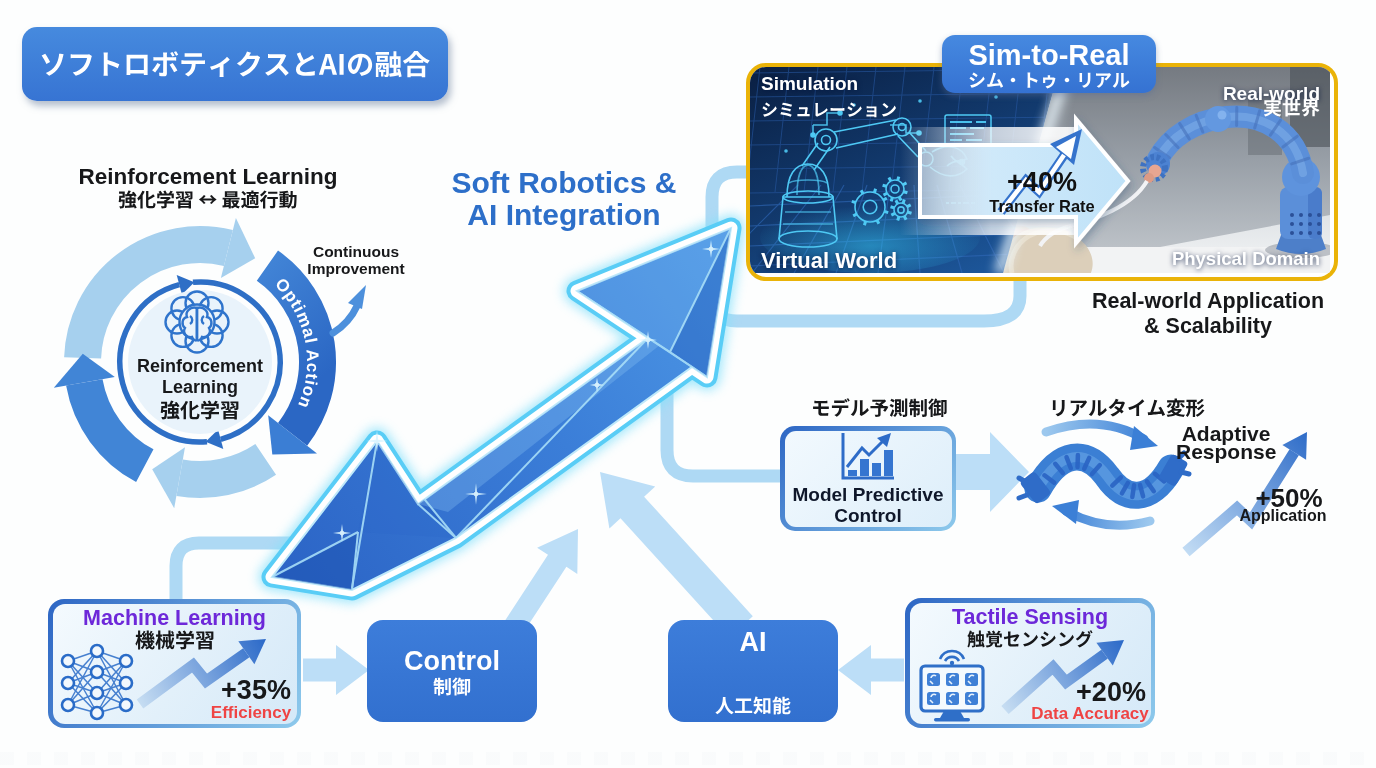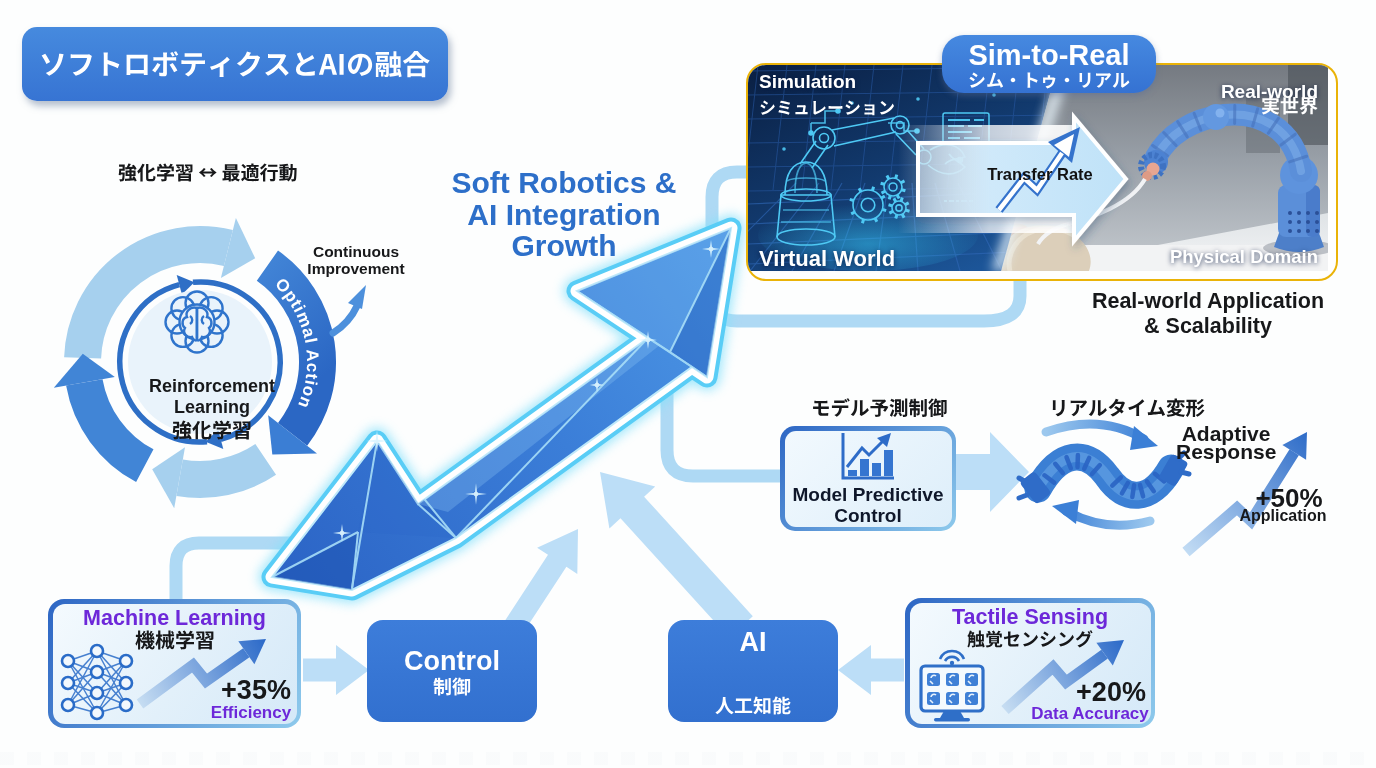--- a/index.html
+++ b/index.html
@@ -17,26 +17,26 @@
   
   #title-box{left:22px;top:27px;width:426px;height:74px;border-radius:15px;
     background:linear-gradient(180deg,#468ade 0%,#3774d3 100%);
     box-shadow:3px 5px 7px rgba(110,130,160,.5);
     display:flex;align-items:center;justify-content:center;}
   
   .h-rl{left:48px;top:163px;width:320px;}
   .h-rl .en{font-size:22.5px;font-weight:bold;color:#17181a;line-height:27px;}
   .h-growth{left:433px;top:167px;width:262px;color:#2d6fc9;font-weight:bold;font-size:30px;line-height:31.5px;}
   .note-ci{left:296px;top:243px;width:120px;font-size:15.5px;font-weight:bold;line-height:17px;}
-  .rl-center{left:132px;top:356px;width:160px;font-size:18px;font-weight:bold;line-height:20.5px;margin-top:20px;}
+  .rl-center{left:120px;top:356px;width:160px;font-size:18px;font-weight:bold;line-height:20.5px;}
   
   #sim-box{left:746px;top:63px;width:592px;height:218px;border-radius:20px;
-    border:2px solid #eab308;background:#fff;box-sizing:border-box;overflow:hidden;}
+    border:4px solid #eab308;background:#fff;box-sizing:border-box;overflow:hidden;}
   #sim-inner{position:absolute;left:0;top:0;width:580px;height:206px;}
-  #sim-badge{left:942px;top:35px;width:214px;height:58px;border-radius:22px;
+  #sim-badge{left:942px;top:35px;width:214px;height:58px;border-radius:13px;
     background:linear-gradient(180deg,#4689e0,#3572d2);box-shadow:0 3px 6px rgba(90,110,150,.45);
     display:flex;flex-direction:column;align-items:center;justify-content:center;gap:1px;}
   #sim-badge .t{color:#fff;font-size:29px;font-weight:bold;line-height:30px;}
   .sim-label{color:#fff;font-weight:bold;text-shadow:0 1px 5px rgba(0,20,60,.75);}
   .fn-rwas{left:1020px;top:289px;width:376px;font-size:21.5px;font-weight:bold;line-height:24.5px;color:#17181a;}
   
   .h-mpc{left:690px;top:373px;width:660px;font-size:22.5px;letter-spacing:-0.2px;font-weight:bold;color:#17181a;}
   #mpc-box{left:780px;top:426px;width:176px;height:105px;border-radius:15px;box-sizing:border-box;
     background:linear-gradient(135deg,#2d66c4,#8ecaec);padding:4.5px;}
   #mpc-box .in{width:100%;height:100%;border-radius:11px;background:linear-gradient(135deg,#f2f9fe 0%,#ddeefa 100%);}
@@ -49,21 +49,21 @@
   .gradbox .in{width:100%;height:100%;border-radius:12px;background:linear-gradient(125deg,#f4fafe 0%,#e2f0fa 55%,#d5e9f8 100%);}
   #ml-box{left:48px;top:599px;width:253px;height:129px;}
   #tac-box{left:905px;top:598px;width:250px;height:130px;}
   .bluebox{border-radius:16px;background:linear-gradient(180deg,#3d7dda,#3270cf);
     display:flex;flex-direction:column;align-items:center;justify-content:center;gap:2px;}
   #ctrl-box{left:367px;top:620px;width:170px;height:102px;}
   #ai-box{left:668px;top:620px;width:170px;height:102px;gap:40px;}
   .bluebox .t{color:#fff;font-size:27px;font-weight:bold;line-height:28px;}
   .boxtitle{font-size:21.5px;font-weight:bold;color:#6d28d9;line-height:24px;}
   .stat{font-size:27px;font-weight:bold;color:#17181a;line-height:28px;}
-  .statlbl{font-size:17px;font-weight:bold;color:#6d28d9;line-height:19px;}
+  .statlbl{font-size:17px;font-weight:bold;color:#ef4444;line-height:19px;}
   
   #footer-strip{left:0;top:752px;width:1376px;height:13px;z-index:0;
     background:repeating-linear-gradient(90deg,#edf1f4 0 14px,#fdfefe 14px 27px);opacity:.22;}
 </style>
 </head>
 <body>
 
 <div id="stage">
 
   <div id="footer-strip" class="abs"></div>
@@ -321,29 +321,29 @@
       </g>
   </svg>
 
   <div id="title-box" class="abs lvl2">
       <svg class="jp" role="img" width="391.2" height="28" viewBox="0 -880 13971 1000" aria-label="ソフトロボティクスとAIの融合">
         <path fill="#ffffff" d="M244 -58 363 44C521 -33 632 -142 710 -263C783 -375 823 -497 849 -614C856 -643 867 -692 879 -731L717 -753C718 -728 714 -678 704 -632C688 -550 660 -437 586 -330C514 -225 406 -126 244 -58ZM223 -748 95 -682C141 -618 214 -487 264 -380L396 -455C359 -525 273 -678 223 -748Z M1889 -666 1790 -729C1764 -722 1732 -721 1712 -721C1656 -721 1324 -721 1250 -721C1217 -721 1160 -726 1130 -729V-588C1156 -590 1204 -592 1249 -592C1324 -592 1655 -592 1715 -592C1702 -507 1664 -393 1598 -310C1517 -209 1404 -122 1206 -75L1315 44C1493 -13 1626 -112 1717 -232C1800 -343 1844 -498 1867 -596C1872 -617 1880 -646 1889 -666Z M2314 -96C2314 -56 2310 4 2304 44H2460C2456 3 2451 -67 2451 -96V-379C2559 -342 2709 -284 2812 -230L2869 -368C2777 -413 2585 -484 2451 -523V-671C2451 -712 2456 -756 2460 -791H2304C2311 -756 2314 -706 2314 -671C2314 -586 2314 -172 2314 -96Z M3126 -709C3128 -681 3128 -640 3128 -612C3128 -554 3128 -183 3128 -123C3128 -75 3125 12 3125 17H3263L3262 -37H3744L3743 17H3881C3881 13 3879 -83 3879 -122C3879 -182 3879 -551 3879 -612C3879 -642 3879 -679 3881 -709C3845 -707 3807 -707 3782 -707C3710 -707 3304 -707 3232 -707C3205 -707 3167 -708 3126 -709ZM3262 -165V-580H3745V-165Z M4765 -809 4686 -776C4713 -738 4741 -684 4761 -644L4842 -678C4823 -715 4790 -772 4765 -809ZM4895 -837 4816 -805C4844 -767 4873 -715 4894 -673L4973 -708C4955 -743 4922 -800 4895 -837ZM4341 -359 4228 -412C4187 -328 4107 -218 4040 -154L4148 -80C4203 -139 4295 -270 4341 -359ZM4771 -415 4662 -356C4710 -295 4781 -174 4824 -88L4942 -152C4902 -225 4822 -351 4771 -415ZM4086 -630V-497C4114 -500 4153 -501 4183 -501H4437C4437 -453 4437 -136 4436 -99C4435 -73 4425 -63 4399 -63C4375 -63 4331 -67 4288 -75L4300 49C4351 55 4409 58 4463 58C4534 58 4567 22 4567 -36C4567 -120 4567 -419 4567 -501H4801C4828 -501 4867 -500 4899 -498V-629C4872 -625 4828 -622 4800 -622H4567V-702C4567 -727 4574 -775 4576 -789H4428C4432 -772 4437 -728 4437 -702V-622H4183C4151 -622 4116 -626 4086 -630Z M5201 -767V-638C5232 -640 5274 -642 5309 -642C5371 -642 5652 -642 5710 -642C5745 -642 5784 -640 5818 -638V-767C5784 -762 5744 -760 5710 -760C5652 -760 5371 -760 5308 -760C5275 -760 5234 -762 5201 -767ZM5085 -511V-380C5113 -382 5151 -384 5181 -384H5456C5452 -300 5435 -225 5394 -163C5354 -105 5284 -47 5213 -20L5330 65C5419 20 5496 -58 5531 -127C5567 -197 5589 -281 5595 -384H5836C5864 -384 5902 -383 5927 -381V-511C5900 -507 5857 -505 5836 -505C5776 -505 5243 -505 5181 -505C5150 -505 5115 -508 5085 -511Z M6107 -285 6166 -167C6253 -194 6365 -240 6453 -284V-20C6453 15 6450 68 6448 88H6596C6590 68 6589 15 6589 -20V-363C6678 -422 6766 -493 6813 -545L6714 -642C6663 -577 6562 -487 6465 -428C6386 -380 6237 -313 6107 -285Z M7573 -780 7427 -828C7418 -794 7397 -748 7382 -723C7332 -637 7245 -508 7070 -401L7182 -318C7280 -385 7367 -473 7434 -560H7715C7699 -485 7641 -365 7573 -287C7486 -188 7374 -101 7170 -40L7288 66C7476 -8 7597 -100 7692 -216C7782 -328 7839 -461 7866 -550C7874 -575 7888 -603 7899 -622L7797 -685C7774 -678 7741 -673 7710 -673H7509L7512 -678C7524 -700 7550 -745 7573 -780Z M8834 -678 8752 -739C8732 -732 8692 -726 8649 -726C8604 -726 8348 -726 8296 -726C8266 -726 8205 -729 8178 -733V-591C8199 -592 8254 -598 8296 -598C8339 -598 8594 -598 8635 -598C8613 -527 8552 -428 8486 -353C8392 -248 8237 -126 8076 -66L8179 42C8316 -23 8449 -127 8555 -238C8649 -148 8742 -46 8807 44L8921 -55C8862 -127 8741 -255 8642 -341C8709 -432 8765 -538 8799 -616C8808 -636 8826 -667 8834 -678Z M9330 -797 9205 -746C9250 -640 9298 -532 9345 -447C9249 -376 9178 -295 9178 -184C9178 -12 9329 43 9528 43C9658 43 9764 33 9849 18L9851 -126C9762 -104 9627 -89 9524 -89C9385 -89 9316 -127 9316 -199C9316 -269 9372 -326 9455 -381C9546 -440 9672 -498 9734 -529C9771 -548 9803 -565 9833 -583L9764 -699C9738 -677 9709 -660 9671 -638C9624 -611 9537 -568 9456 -520C9415 -596 9368 -693 9330 -797Z M9996 0H10146L10198 -190H10437L10489 0H10645L10408 -741H10233ZM10230 -305 10252 -386C10274 -463 10295 -547 10315 -628H10319C10341 -549 10361 -463 10384 -386L10406 -305Z M10732 0H10880V-741H10732Z M11417 -617C11406 -534 11387 -449 11364 -375C11323 -240 11284 -177 11242 -177C11203 -177 11163 -226 11163 -327C11163 -437 11252 -583 11417 -617ZM11553 -620C11688 -597 11763 -494 11763 -356C11763 -210 11663 -118 11535 -88C11508 -82 11480 -76 11442 -72L11517 47C11769 8 11898 -141 11898 -352C11898 -570 11742 -742 11494 -742C11235 -742 11035 -545 11035 -314C11035 -145 11127 -23 11238 -23C11347 -23 11433 -147 11493 -349C11522 -443 11539 -535 11553 -620Z M12174 -597H12348V-535H12174ZM12072 -676V-458H12457V-676ZM12025 -811V-712H12501V-811ZM12522 -660V-247H12661V-57C12601 -48 12546 -40 12502 -35L12528 78C12619 62 12734 41 12844 19C12849 45 12852 69 12853 89L12950 64C12944 -8 12913 -123 12878 -211L12788 -190C12801 -156 12812 -119 12822 -82L12765 -73V-247H12913V-660H12764V-835H12660V-660ZM12031 -420V87H12122V-205C12135 -195 12150 -183 12158 -173H12147V-95H12216V63H12301V-95H12372V-173H12170C12230 -218 12239 -281 12240 -335H12279V-283C12279 -221 12291 -203 12349 -203C12359 -203 12384 -203 12396 -203H12399V-12C12399 -2 12396 1 12387 1C12378 1 12350 1 12322 0C12334 25 12345 63 12347 88C12397 88 12433 87 12459 72C12486 57 12493 32 12493 -10V-420ZM12616 -558H12670V-349H12616ZM12757 -558H12814V-349H12757ZM12399 -335V-274C12397 -268 12394 -267 12384 -267C12379 -267 12362 -267 12359 -267C12348 -267 12347 -268 12347 -284V-335ZM12122 -226V-335H12174C12173 -301 12165 -257 12122 -226Z M13222 -491V-421H13723V-491C13773 -454 13826 -422 13877 -395C13898 -432 13926 -472 13955 -503C13795 -567 13633 -695 13525 -848H13400C13326 -725 13164 -574 12991 -490C13017 -465 13051 -421 13067 -393C13120 -422 13173 -455 13222 -491ZM13468 -731C13517 -664 13591 -592 13674 -527H13269C13351 -592 13421 -664 13468 -731ZM13156 -321V91H13274V54H13670V91H13794V-321ZM13274 -52V-216H13670V-52Z"></path>
       </svg>
     </div>
 
   <div class="abs lvl2 ctr h-rl">
+    <div class="en">Reinforcement Learning</div>
     <div><svg class="jp" role="img" width="179.6" height="19" viewBox="0 -880 9454 1000" aria-label="強化学習 ↔ 最適行動">
           <path fill="#17181a" d="M397 -481V-192H600V-63C509 -57 426 -52 359 -49L374 67C503 58 682 44 853 29C865 53 874 76 879 95L984 49C963 -17 905 -112 850 -183L752 -142C767 -122 782 -99 796 -77L715 -71V-192H925V-481H715V-567L841 -578C853 -556 863 -536 869 -518L977 -568C951 -631 887 -719 828 -783L728 -738C744 -719 761 -698 777 -677L588 -667C618 -715 651 -769 679 -821L550 -851C530 -794 495 -720 461 -661L373 -657L388 -544L600 -559V-481ZM506 -382H600V-290H506ZM715 -382H811V-290H715ZM68 -578C63 -470 50 -333 36 -245L140 -229L146 -278H242C234 -119 224 -54 208 -37C198 -26 189 -24 173 -25C153 -25 112 -25 68 -29C88 4 102 52 105 88C153 90 199 90 227 85C260 81 281 72 303 45C332 9 343 -92 354 -335C355 -350 356 -381 356 -381H157L165 -471H356V-796H55V-689H242V-578Z M1852 -656C1785 -599 1693 -534 1599 -480V-824H1478V-104C1478 37 1514 78 1640 78C1667 78 1783 78 1812 78C1931 78 1963 14 1977 -159C1944 -166 1894 -189 1866 -210C1858 -68 1850 -34 1801 -34C1777 -34 1677 -34 1655 -34C1606 -34 1599 -43 1599 -103V-357C1717 -413 1841 -481 1940 -551ZM1284 -836C1223 -685 1118 -537 1009 -445C1031 -415 1066 -348 1079 -318C1112 -349 1146 -385 1178 -424V88H1298V-594C1338 -660 1374 -729 1403 -797Z M2439 -348V-283H2054V-173H2439V-42C2439 -28 2434 -24 2414 -24C2393 -23 2318 -23 2255 -26C2273 6 2296 57 2304 90C2389 90 2452 89 2500 72C2548 55 2562 23 2562 -39V-173H2949V-283H2570C2652 -330 2730 -395 2786 -456L2711 -514L2685 -508H2233V-404H2574C2550 -384 2523 -365 2496 -348ZM2385 -816C2409 -778 2434 -730 2449 -691H2291L2327 -708C2311 -746 2271 -800 2236 -840L2134 -794C2158 -763 2185 -724 2203 -691H2067V-446H2179V-585H2820V-446H2938V-691H2805C2833 -726 2862 -766 2889 -805L2759 -843C2739 -797 2706 -738 2673 -691H2521L2570 -710C2557 -751 2523 -811 2491 -855Z M3035 -493 3077 -395C3148 -423 3233 -460 3314 -494L3296 -580C3199 -547 3101 -512 3035 -493ZM3289 -93H3718V-35H3289ZM3289 -183V-241H3718V-183ZM3088 -652C3133 -627 3189 -589 3215 -561L3275 -638C3251 -661 3204 -690 3163 -712H3357V-474C3357 -464 3353 -460 3342 -460C3330 -460 3292 -460 3258 -461C3270 -437 3284 -402 3288 -376C3348 -376 3393 -376 3425 -389L3427 -390C3422 -371 3414 -350 3406 -331H3170V92H3289V56H3718V92H3843V-331H3525C3538 -354 3552 -379 3565 -405L3457 -420C3464 -433 3466 -450 3466 -473V-805H3062V-712H3138ZM3536 -653C3580 -630 3636 -593 3664 -566C3598 -544 3537 -524 3490 -510L3530 -421C3604 -448 3697 -482 3784 -515L3765 -601L3672 -569L3728 -641C3703 -663 3658 -691 3618 -712H3808V-477C3808 -466 3803 -463 3791 -462C3778 -462 3734 -462 3696 -464C3709 -438 3723 -401 3728 -373C3793 -372 3841 -373 3875 -388C3909 -403 3920 -427 3920 -476V-805H3519V-712H3584Z M4480 -329H4974C4931 -298 4878 -243 4841 -192L4931 -142C5000 -230 5102 -321 5192 -380C5102 -439 5000 -530 4931 -618L4841 -568C4878 -517 4931 -462 4974 -431H4480C4523 -462 4576 -517 4613 -568L4523 -618C4454 -530 4352 -439 4262 -380C4352 -321 4454 -230 4523 -142L4613 -192C4576 -243 4523 -298 4480 -329Z M5739 -627H6165V-586H5739ZM5739 -740H6165V-700H5739ZM5624 -818V-508H6285V-818ZM5826 -377V-337H5694V-377ZM5497 -66 5506 38 5826 9V90H5940V8C5960 32 5982 66 5993 89C6055 65 6113 34 6164 -4C6217 36 6280 68 6351 89C6367 61 6398 17 6422 -5C6355 -20 6295 -46 6245 -79C6301 -142 6345 -220 6372 -315L6298 -343L6278 -340H5965V-248H6055L5991 -230C6015 -175 6046 -125 6083 -82C6040 -51 5991 -26 5940 -9V-377H6400V-472H5506V-377H5585V-71ZM6091 -248H6227C6209 -212 6186 -179 6160 -150C6132 -180 6109 -212 6091 -248ZM5826 -254V-211H5694V-254ZM5826 -128V-89L5694 -79V-128Z M6496 -756C6552 -708 6619 -638 6647 -589L6746 -665C6714 -713 6645 -779 6587 -824ZM6720 -460H6492V-349H6605V-130C6564 -96 6519 -64 6480 -38L6537 81C6588 38 6629 0 6669 -40C6730 38 6810 67 6930 72C7052 77 7266 75 7390 69C7396 35 7414 -20 7428 -48C7289 -36 7051 -34 6931 -39C6829 -43 6758 -72 6720 -139ZM6876 -684C6887 -664 6896 -639 6902 -617H6787V-80H6895V-526H7038V-475H6921V-402H7038V-346H6946V-125H7028V-157H7184C7194 -132 7205 -100 7208 -76C7267 -76 7310 -78 7343 -94C7375 -111 7383 -137 7383 -187V-617H7253L7289 -688H7405V-781H7133V-850H7017V-781H6761V-688H6893ZM7170 -688C7162 -665 7153 -638 7144 -617H7011C7008 -637 6998 -664 6986 -688ZM7124 -402H7243V-475H7124V-526H7273V-188C7273 -177 7270 -173 7258 -173H7219V-346H7124ZM7028 -280H7136V-224H7028Z M7901 -793V-678H8389V-793ZM7708 -850C7660 -780 7563 -689 7480 -636C7501 -612 7532 -564 7547 -537C7643 -604 7751 -707 7824 -802ZM7858 -515V-401H8154V-52C8154 -37 8148 -33 8130 -33C8112 -32 8045 -32 7988 -35C8004 0 8020 52 8025 87C8114 87 8178 85 8221 67C8265 49 8277 15 8277 -49V-401H8415V-515ZM7746 -632C7681 -518 7571 -402 7469 -331C7493 -306 7534 -252 7551 -227C7578 -249 7605 -274 7633 -301V91H7753V-435C7793 -485 7830 -537 7860 -588Z M9085 -833 9084 -623H8990V-678H8797V-728C8862 -735 8925 -744 8978 -755L8926 -844C8815 -820 8642 -803 8492 -796C8503 -772 8515 -735 8519 -710C8573 -711 8630 -714 8688 -718V-678H8490V-592H8688V-553H8516V-242H8688V-203H8512V-118H8688V-59L8484 -44L8498 57C8608 47 8752 33 8897 17C8923 39 8953 73 8968 97C9136 -36 9182 -244 9195 -513H9285C9279 -190 9269 -67 9249 -39C9239 -26 9230 -22 9214 -22C9195 -22 9157 -22 9114 -26C9133 6 9146 55 9148 88C9196 89 9242 89 9273 84C9306 77 9330 67 9352 33C9384 -12 9392 -159 9402 -570C9402 -584 9402 -623 9402 -623H9198L9200 -833ZM8797 -118H8979V-203H8797V-242H8974V-553H8797V-592H8989V-513H9081C9074 -334 9050 -191 8972 -82L8797 -67ZM8611 -362H8688V-317H8611ZM8797 -362H8875V-317H8797ZM8611 -478H8688V-433H8611ZM8797 -478H8875V-433H8797Z"></path>
         </svg></div>
   </div>
 
   <div class="abs lvl2 ctr h-growth">
     <div>Soft Robotics &amp;</div>
     <div>AI Integration</div>
-    <div>Growth</div>
   </div>
 
   <div class="abs lvl2 ctr note-ci ink">
     <div>Continuous</div>
     <div>Improvement</div>
   </div>
 
   <div class="abs lvl2 ctr rl-center ink">
     <div>Reinforcement</div>
     <div>Learning</div>
@@ -571,20 +571,21 @@
       <div class="abs" style="left:11px;top:33px"><svg class="jp" role="img" width="136.0" height="17" viewBox="0 -880 8000 1000" aria-label="シミュレーション">
             <path fill="#ffffff" d="M309 -792 236 -682C302 -645 406 -577 462 -538L537 -649C484 -685 375 -756 309 -792ZM123 -82 198 50C287 34 430 -16 532 -74C696 -168 837 -295 930 -433L853 -569C773 -426 634 -289 464 -194C355 -134 235 -101 123 -82ZM155 -564 82 -453C149 -418 253 -350 310 -311L383 -423C332 -459 222 -528 155 -564Z M1285 -783 1238 -665C1379 -647 1663 -583 1779 -540L1830 -665C1704 -709 1416 -767 1285 -783ZM1239 -514 1193 -393C1342 -369 1598 -311 1713 -267L1762 -392C1636 -436 1382 -490 1239 -514ZM1188 -228 1138 -102C1298 -78 1614 -9 1749 47L1804 -78C1667 -129 1359 -201 1188 -228Z M2141 -114V16C2179 14 2204 13 2240 13C2291 13 2715 13 2766 13C2793 13 2842 15 2862 16V-113C2836 -110 2790 -109 2764 -109H2700C2715 -204 2741 -376 2749 -435C2751 -445 2754 -464 2759 -477L2662 -524C2650 -517 2609 -513 2588 -513C2540 -513 2383 -513 2332 -513C2305 -513 2259 -516 2233 -519V-387C2262 -389 2301 -392 2333 -392C2362 -392 2556 -392 2603 -392C2600 -336 2578 -194 2564 -109H2240C2205 -109 2168 -111 2141 -114Z M3195 -40 3290 42C3313 27 3335 20 3349 15C3585 -62 3792 -181 3929 -345L3858 -458C3730 -302 3507 -174 3344 -127C3344 -203 3344 -536 3344 -647C3344 -686 3348 -722 3354 -761H3197C3203 -732 3208 -685 3208 -647C3208 -536 3208 -180 3208 -105C3208 -82 3207 -65 3195 -40Z M4092 -463V-306C4129 -308 4196 -311 4253 -311C4370 -311 4700 -311 4790 -311C4832 -311 4883 -307 4907 -306V-463C4881 -461 4837 -457 4790 -457C4700 -457 4371 -457 4253 -457C4201 -457 4128 -460 4092 -463Z M5309 -792 5236 -682C5302 -645 5406 -577 5462 -538L5537 -649C5484 -685 5375 -756 5309 -792ZM5123 -82 5198 50C5287 34 5430 -16 5532 -74C5696 -168 5837 -295 5930 -433L5853 -569C5773 -426 5634 -289 5464 -194C5355 -134 5235 -101 5123 -82ZM5155 -564 5082 -453C5149 -418 5253 -350 5310 -311L5383 -423C5332 -459 5222 -528 5155 -564Z M6202 -85V38C6219 37 6260 35 6288 35H6667L6666 75H6792C6792 57 6791 23 6791 7C6791 -73 6791 -454 6791 -495C6791 -516 6791 -549 6792 -562C6776 -561 6739 -560 6715 -560C6633 -560 6418 -560 6337 -560C6300 -560 6239 -562 6213 -565V-444C6237 -446 6300 -448 6337 -448C6418 -448 6628 -448 6667 -448V-327H6348C6310 -327 6265 -328 6239 -330V-212C6262 -213 6310 -214 6348 -214H6667V-81H6289C6253 -81 6219 -83 6202 -85Z M7241 -760 7147 -660C7220 -609 7345 -500 7397 -444L7499 -548C7441 -609 7311 -713 7241 -760ZM7116 -94 7200 38C7341 14 7470 -42 7571 -103C7732 -200 7865 -338 7941 -473L7863 -614C7800 -479 7670 -326 7499 -225C7402 -167 7272 -116 7116 -94Z"></path>
           </svg></div>
       <div class="abs sim-label" style="left:11px;top:181px;font-size:22px">Virtual World</div>
       <div class="abs sim-label ctr" style="right:10px;top:16px;font-size:19px;text-align:right">Real-world</div>
       <div class="abs" style="right:10px;top:31px"><svg class="jp" role="img" width="57.0" height="19" viewBox="0 -880 3000 1000" aria-label="実世界">
             <path fill="#ffffff" d="M177 -420V-324H433C431 -303 428 -282 423 -261H63V-157H365C310 -98 213 -46 44 -7C71 18 105 64 119 90C324 34 436 -45 495 -134C574 -9 695 62 885 92C900 60 931 12 956 -13C797 -30 684 -77 613 -157H942V-261H546C550 -282 553 -303 554 -324H827V-420H555V-480H848V-547H928V-762H561V-848H437V-762H71V-547H161V-480H434V-420ZM434 -634V-577H190V-657H804V-577H555V-634Z M1696 -831V-608H1562V-841H1440V-608H1304V-819H1181V-608H1037V-493H1181V90H1304V26H1931V-90H1304V-493H1440V-182H1562V-223H1696V-183H1817V-493H1966V-608H1817V-831ZM1562 -493H1696V-335H1562Z M2264 -557H2439V-485H2264ZM2560 -557H2737V-485H2560ZM2264 -719H2439V-647H2264ZM2560 -719H2737V-647H2560ZM2598 -267V86H2723V-232C2775 -197 2833 -170 2893 -150C2911 -182 2947 -229 2973 -253C2868 -279 2768 -328 2698 -388H2862V-816H2145V-388H2304C2233 -326 2134 -274 2033 -245C2059 -221 2095 -176 2112 -147C2176 -170 2238 -202 2294 -240V-205C2294 -140 2273 -55 2106 -2C2133 22 2172 67 2188 96C2389 23 2417 -104 2417 -200V-269H2333C2379 -305 2420 -345 2453 -388H2556C2589 -343 2629 -303 2674 -267Z"></path>
           </svg></div>
       <div class="abs sim-label" style="right:10px;top:181px;font-size:18.5px">Physical Domain</div>
       <div class="abs ctr" style="left:217px;top:100px;width:150px;">
+        <div style="font-size:27px;font-weight:bold;color:#111;line-height:30px">+40%</div>
         <div style="font-size:16.5px;font-weight:bold;color:#111">Transfer Rate</div>
       </div>
     </div>
   </div>
 
   <div id="sim-badge" class="abs lvl3">
     <div class="t">Sim-to-Real</div>
     <svg class="jp" role="img" width="162.0" height="18" viewBox="0 -880 9000 1000" aria-label="シム・トゥ・リアル">
         <path fill="#ffffff" d="M309 -792 236 -682C302 -645 406 -577 462 -538L537 -649C484 -685 375 -756 309 -792ZM123 -82 198 50C287 34 430 -16 532 -74C696 -168 837 -295 930 -433L853 -569C773 -426 634 -289 464 -194C355 -134 235 -101 123 -82ZM155 -564 82 -453C149 -418 253 -350 310 -311L383 -423C332 -459 222 -528 155 -564Z M1172 -144C1139 -143 1096 -143 1062 -143L1085 3C1117 -1 1154 -6 1179 -9C1305 -22 1608 -54 1770 -73C1789 -30 1805 11 1818 45L1953 -15C1907 -127 1805 -323 1734 -431L1609 -380C1642 -336 1679 -269 1714 -197C1613 -185 1471 -169 1349 -157C1398 -291 1480 -545 1512 -643C1527 -687 1542 -724 1555 -754L1396 -787C1392 -753 1386 -722 1372 -671C1343 -567 1257 -293 1199 -145Z M2500 -508C2430 -508 2372 -450 2372 -380C2372 -310 2430 -252 2500 -252C2570 -252 2628 -310 2628 -380C2628 -450 2570 -508 2500 -508Z M3314 -96C3314 -56 3310 4 3304 44H3460C3456 3 3451 -67 3451 -96V-379C3559 -342 3709 -284 3812 -230L3869 -368C3777 -413 3585 -484 3451 -523V-671C3451 -712 3456 -756 3460 -791H3304C3311 -756 3314 -706 3314 -671C3314 -586 3314 -172 3314 -96Z M4857 -474 4770 -520C4756 -515 4734 -513 4700 -513H4561V-566C4561 -588 4562 -606 4566 -640H4426C4432 -606 4433 -588 4433 -566V-513H4262C4231 -513 4193 -515 4166 -518C4168 -498 4172 -458 4172 -439C4172 -410 4172 -313 4172 -287C4172 -265 4170 -240 4168 -220H4295C4293 -236 4292 -262 4292 -280C4292 -303 4292 -370 4292 -397H4697C4690 -321 4660 -246 4622 -191C4573 -123 4500 -80 4430 -54C4402 -43 4345 -28 4308 -21L4407 91C4560 54 4692 -35 4757 -154C4797 -225 4831 -335 4842 -406C4844 -421 4850 -455 4857 -474Z M5500 -508C5430 -508 5372 -450 5372 -380C5372 -310 5430 -252 5500 -252C5570 -252 5628 -310 5628 -380C5628 -450 5570 -508 5500 -508Z M6803 -776H6652C6656 -748 6658 -716 6658 -676C6658 -632 6658 -537 6658 -486C6658 -330 6645 -255 6576 -180C6516 -115 6435 -77 6336 -54L6440 56C6513 33 6617 -16 6683 -88C6757 -170 6799 -263 6799 -478C6799 -527 6799 -624 6799 -676C6799 -716 6801 -748 6803 -776ZM6339 -768H6195C6198 -745 6199 -710 6199 -691C6199 -647 6199 -411 6199 -354C6199 -324 6195 -285 6194 -266H6339C6337 -289 6336 -328 6336 -353C6336 -409 6336 -647 6336 -691C6336 -723 6337 -745 6339 -768Z M7955 -677 7876 -751C7857 -745 7802 -742 7774 -742C7721 -742 7297 -742 7235 -742C7193 -742 7151 -746 7113 -752V-613C7160 -617 7193 -620 7235 -620C7297 -620 7696 -620 7756 -620C7730 -571 7652 -483 7572 -434L7676 -351C7774 -421 7869 -547 7916 -625C7925 -640 7944 -664 7955 -677ZM7547 -542H7402C7407 -510 7409 -483 7409 -452C7409 -288 7385 -182 7258 -94C7221 -67 7185 -50 7153 -39L7270 56C7542 -90 7547 -294 7547 -542Z M8503 -22 8586 47C8596 39 8608 29 8630 17C8742 -40 8886 -148 8969 -256L8892 -366C8825 -269 8726 -190 8645 -155C8645 -216 8645 -598 8645 -678C8645 -723 8651 -762 8652 -765H8503C8504 -762 8511 -724 8511 -679C8511 -598 8511 -149 8511 -96C8511 -69 8507 -41 8503 -22ZM8040 -37 8162 44C8247 -32 8310 -130 8340 -243C8367 -344 8370 -554 8370 -673C8370 -714 8376 -759 8377 -764H8230C8236 -739 8239 -712 8239 -672C8239 -551 8238 -362 8210 -276C8182 -191 8128 -99 8040 -37Z"></path>
       </svg>

